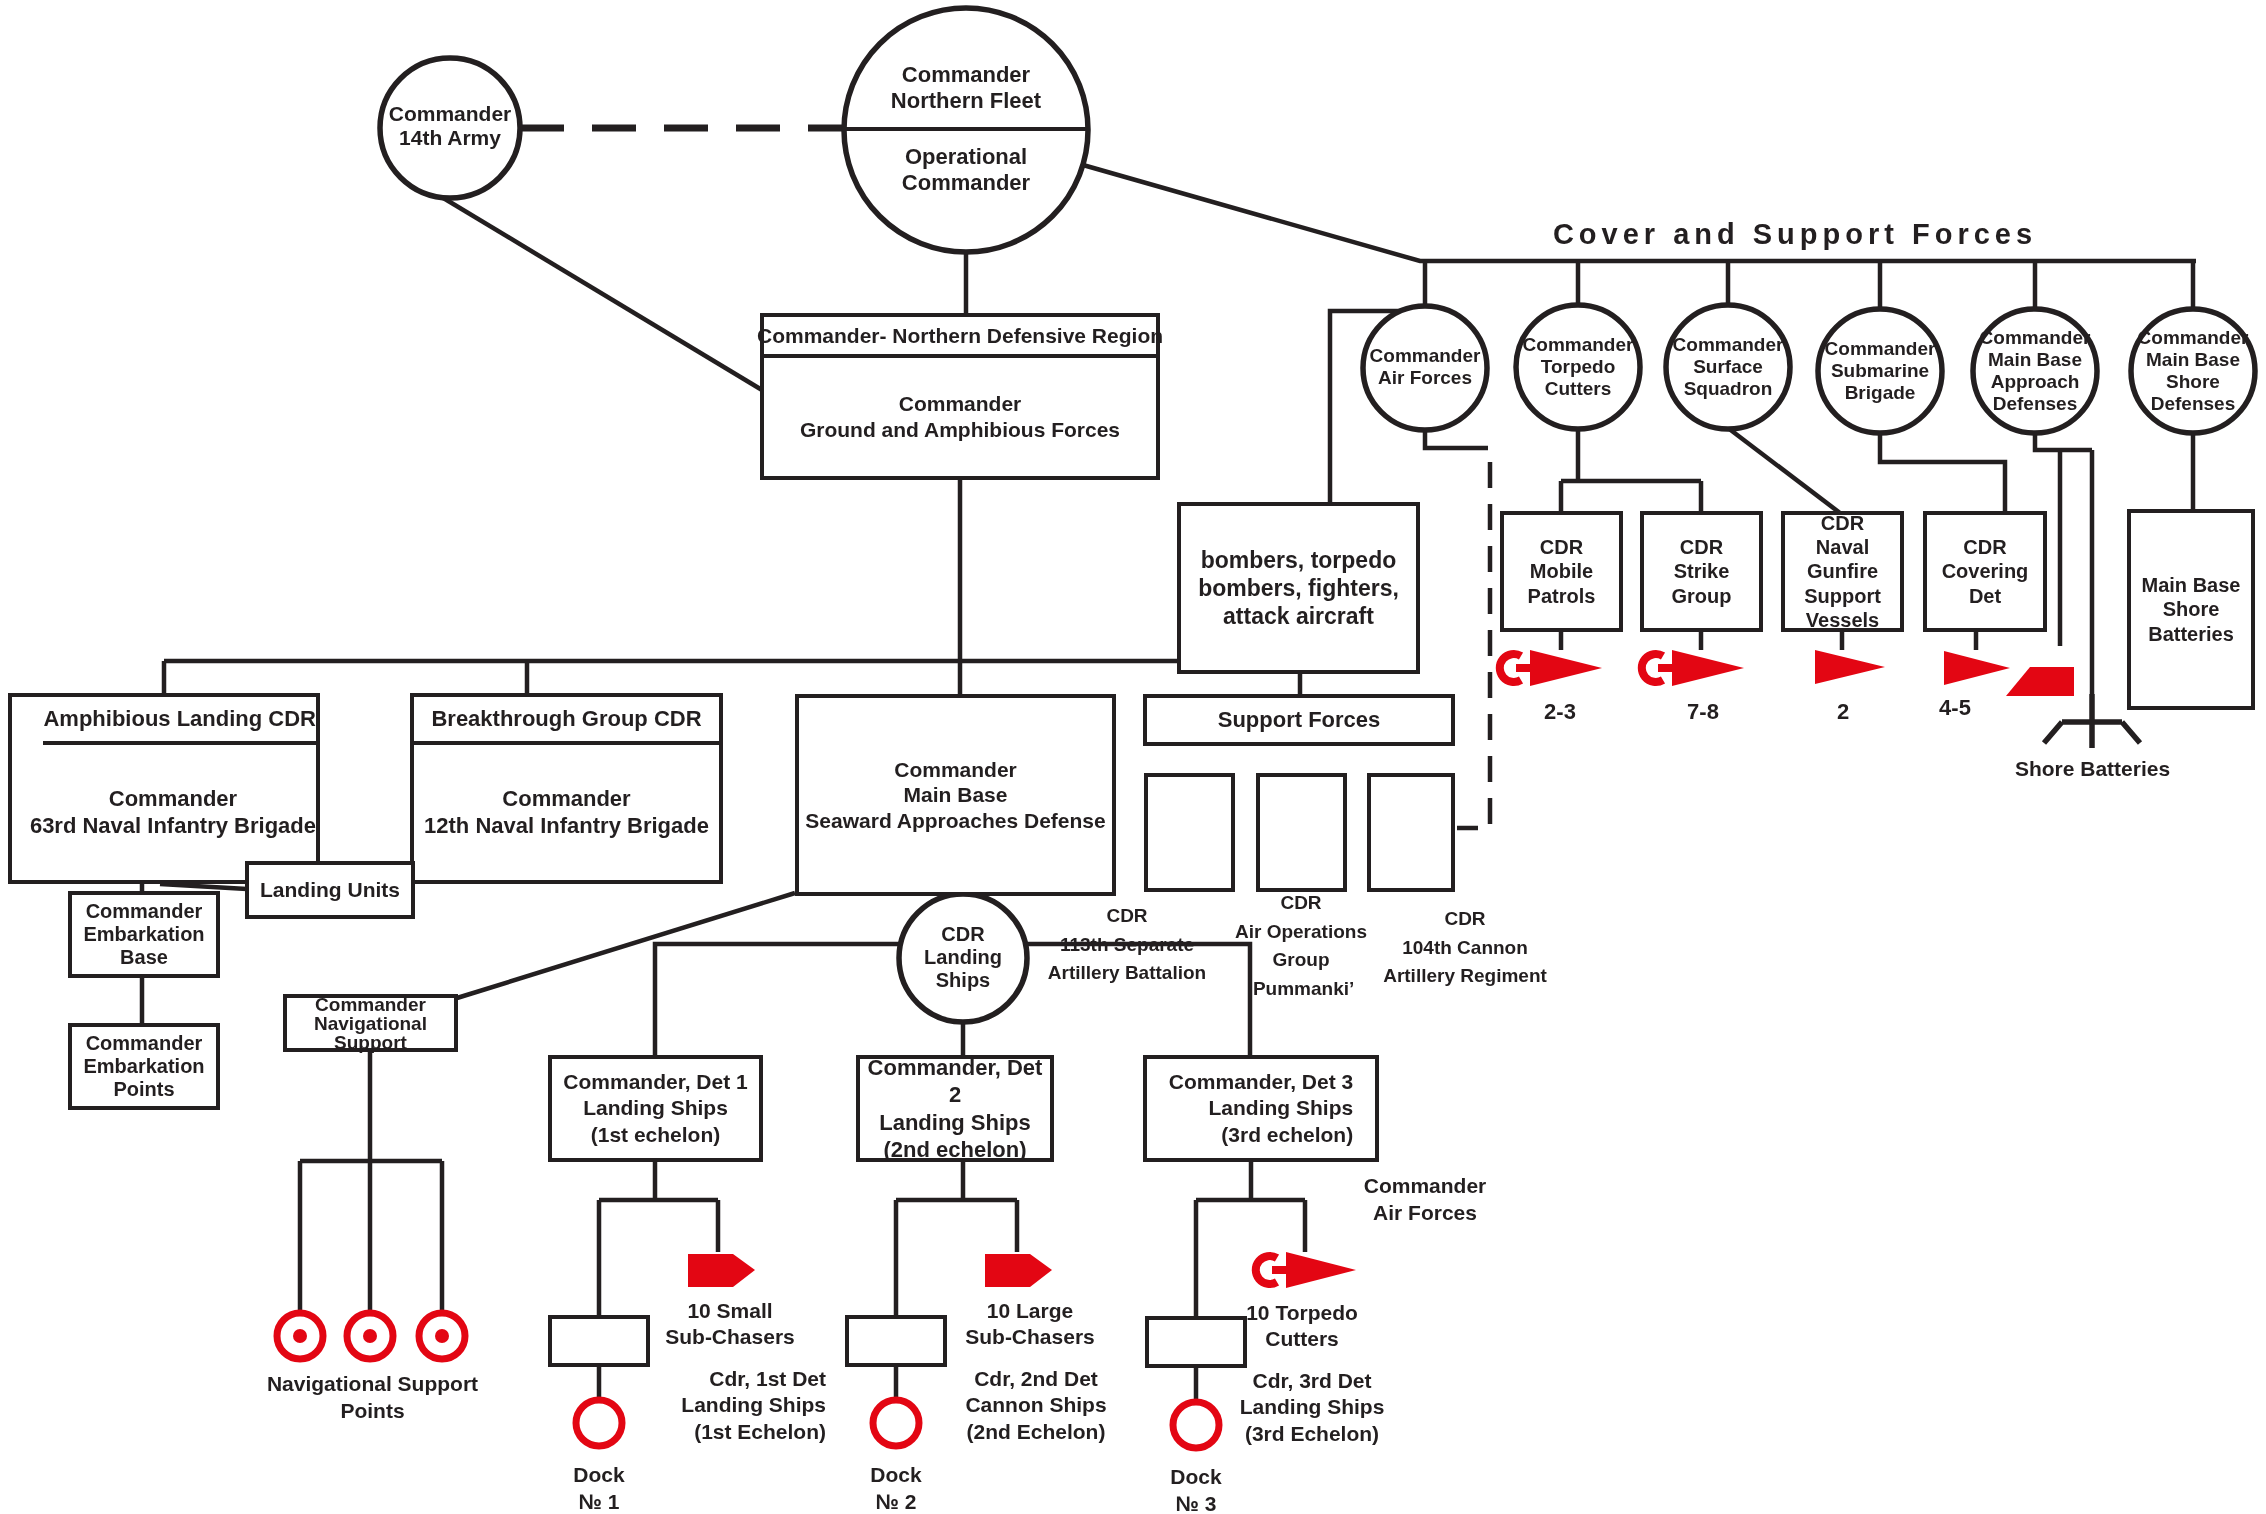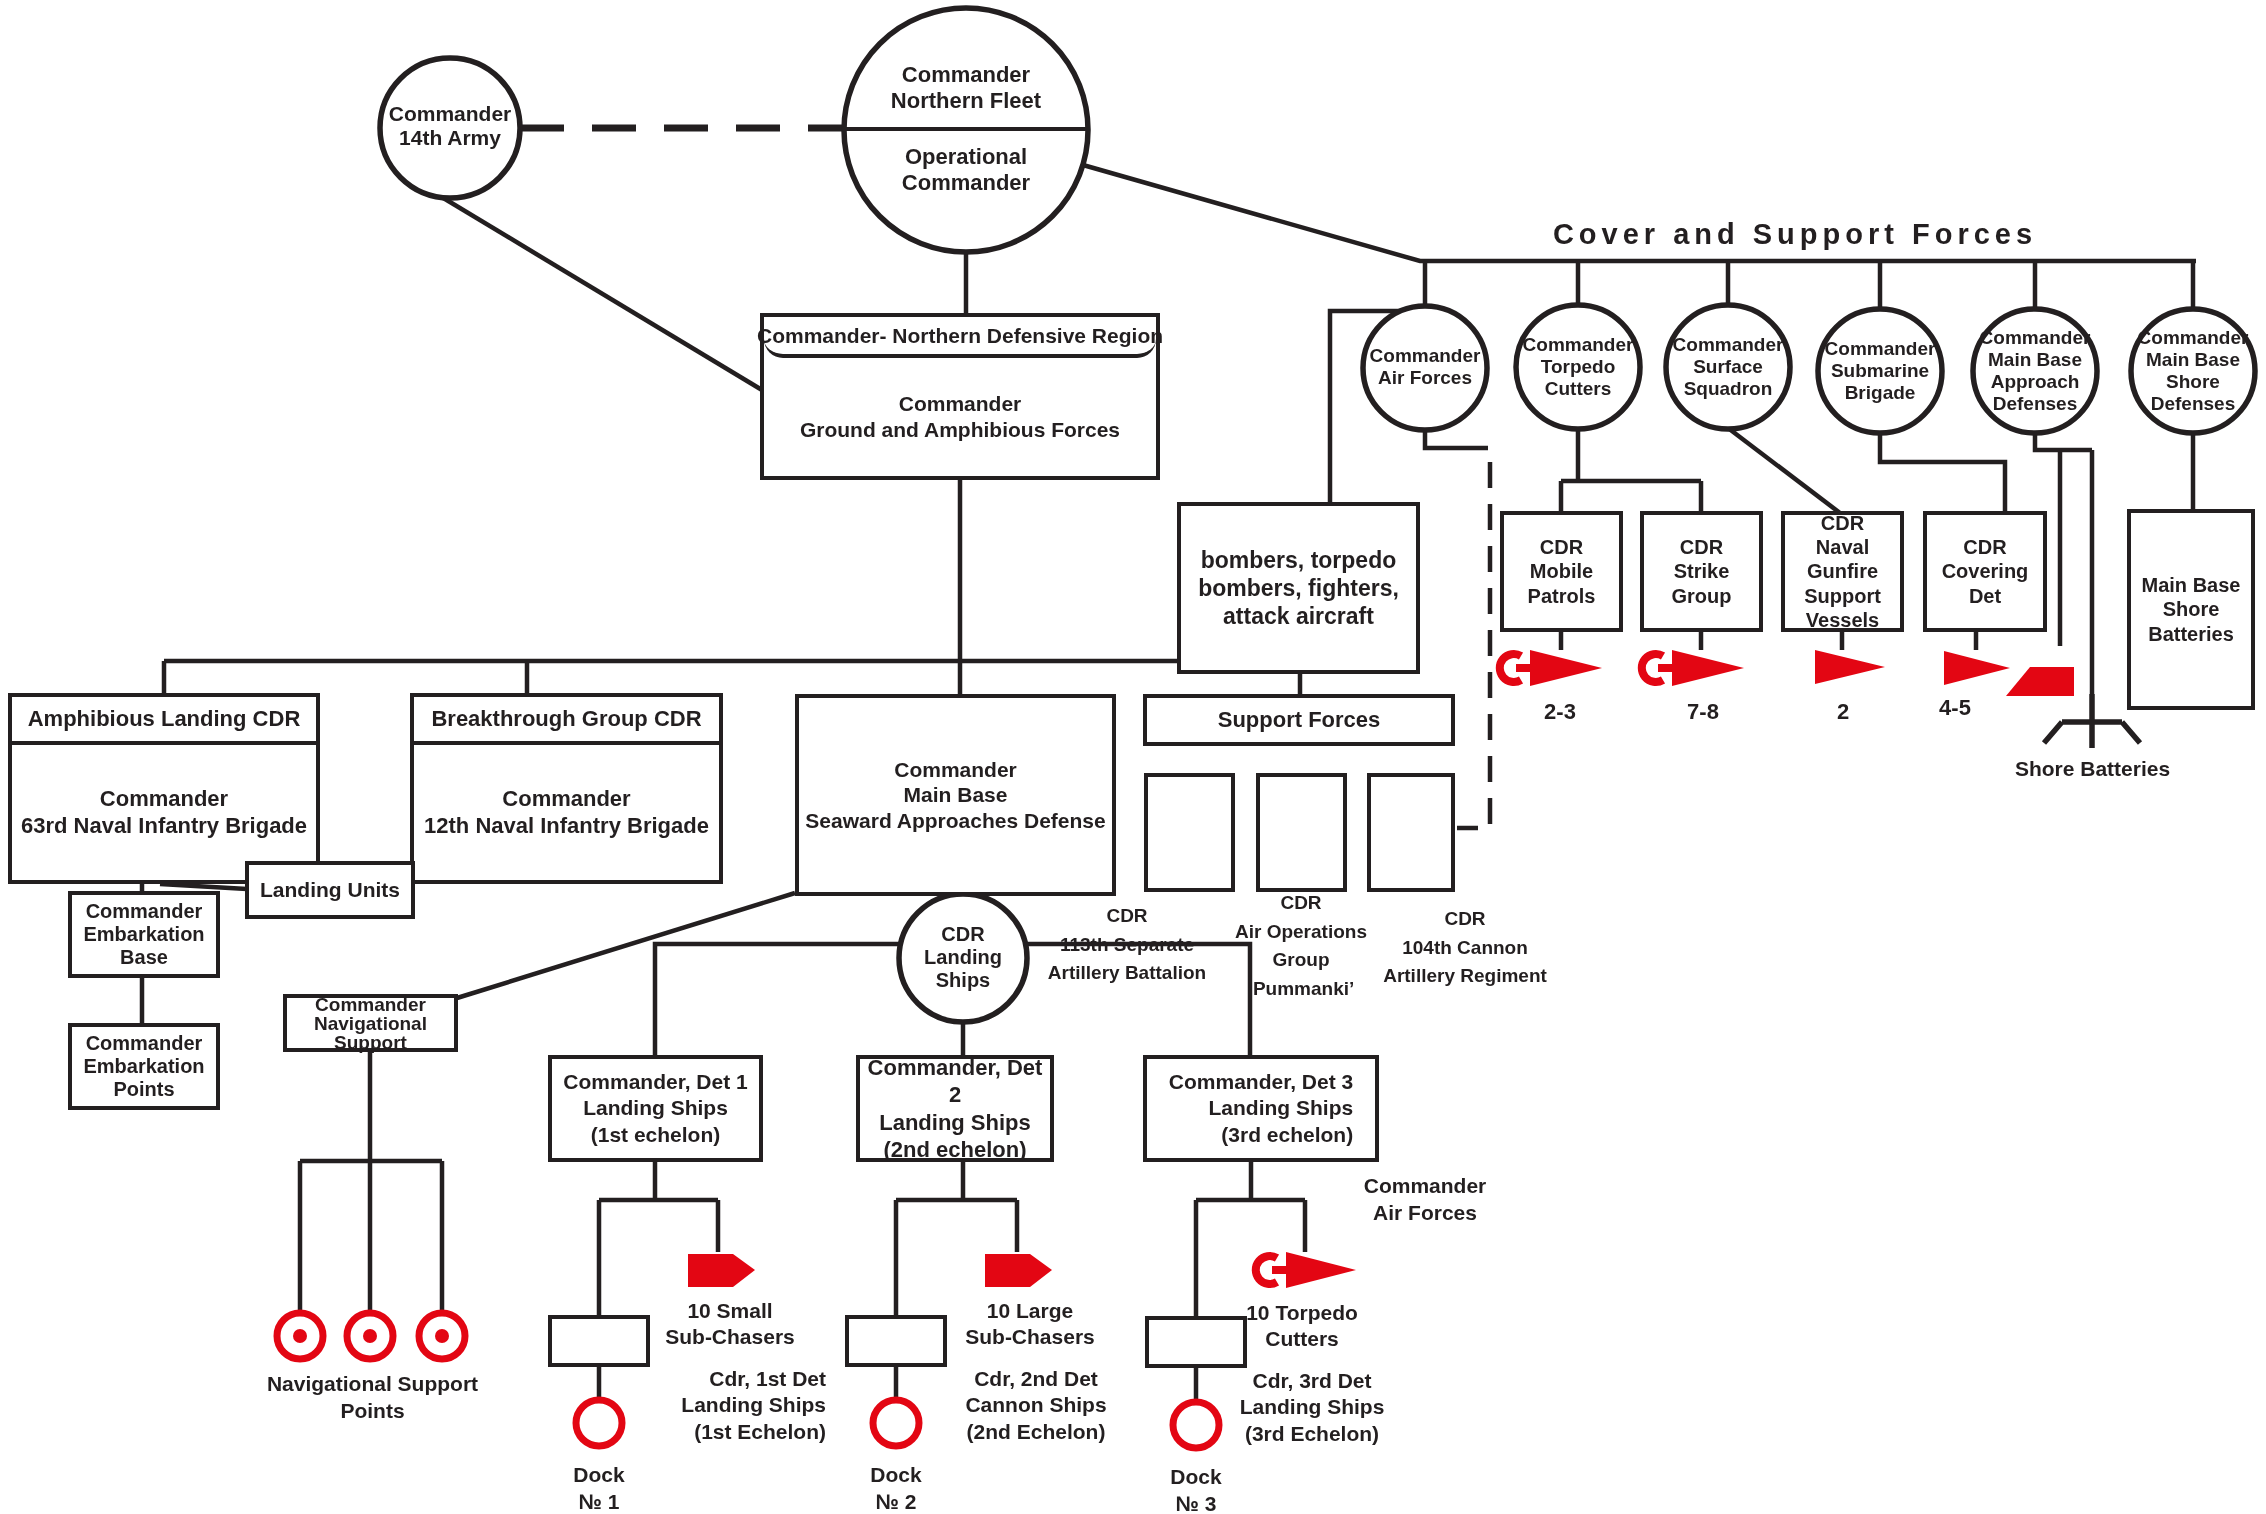--- a/index.html
+++ b/index.html
@@ -108,21 +108,21 @@
           <circle cx="370" cy="1336" r="7" fill="#e30613"></circle>
       </g>
       <g>
         <circle cx="442" cy="1336" r="23" stroke="#e30613" stroke-width="7" fill="#fff"></circle>
           <circle cx="442" cy="1336" r="7" fill="#e30613"></circle>
       </g>
     </g>
   </svg>
 
   <div class="box split" style="left:760px;top:313px;width:400px;height:167px;">
-    <div class="hdr" style="height:37px;font-size:21px;border-radius:19px;">Commander- Northern Defensive Region</div>
+    <div class="hdr" style="height:37px;font-size:21px;">Commander- Northern Defensive Region</div>
     <div class="bdy" style="font-size:21px;">Commander
 Ground and Amphibious Forces</div>
   </div>
 
   <div class="box" style="left:1177px;top:502px;width:243px;height:172px;font-size:23px;">bombers, torpedo
 bombers, fighters,
 attack aircraft</div>
 
   <div class="box" style="left:1500px;top:511px;width:123px;height:121px;font-size:20px;">CDR
 Mobile
@@ -133,21 +133,21 @@
   <div class="box" style="left:1781px;top:511px;width:123px;height:121px;font-size:20px;">CDR
 Naval Gunfire
 Support Vessels</div>
   <div class="box" style="left:1923px;top:511px;width:124px;height:121px;font-size:20px;">CDR
 Covering
 Det</div>
   <div class="box" style="left:2127px;top:509px;width:128px;height:201px;font-size:20px;">Main Base
 Shore
 Batteries</div>
 
-  <div class="box split" style="left:8px;top:693px;width:312px;height:191px;">
+  <div class="box split" style="left:8px;top:693px;width:312px;height:191px;align-items:flex-end;">
     <div class="hdr" style="height:44px;font-size:22px;">Amphibious Landing CDR</div>
     <div class="bdy" style="font-size:22px;">Commander
 63rd Naval Infantry Brigade</div>
   </div>
   <div class="box split" style="left:370px;top:693px;width:313px;height:191px;margin-left:40px;">
     <div class="hdr" style="height:44px;font-size:22px;">Breakthrough Group CDR</div>
     <div class="bdy" style="font-size:22px;">Commander
 12th Naval Infantry Brigade</div>
   </div>
   <div class="box split" style="left:795px;top:694px;width:321px;height:202px;">

